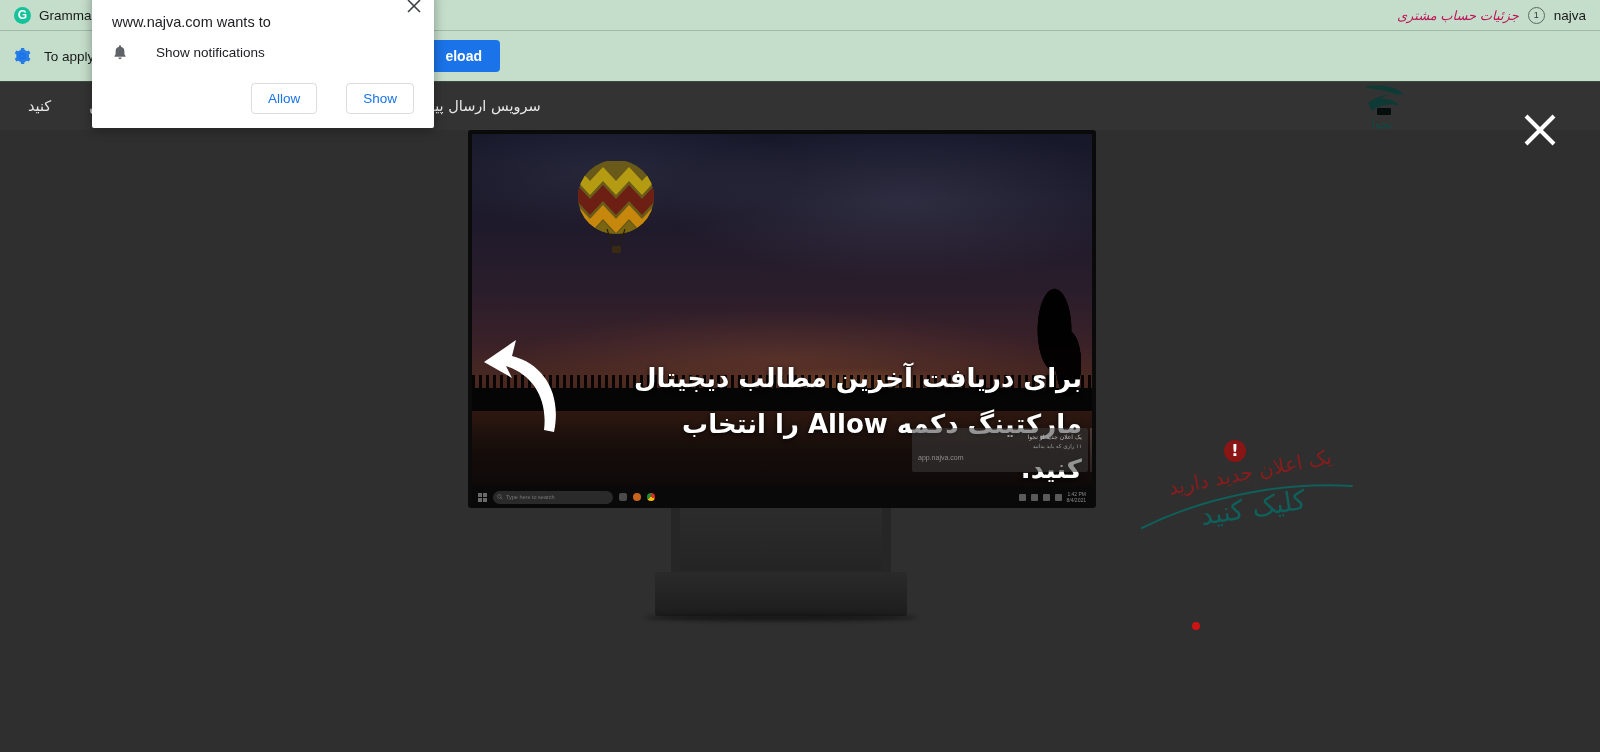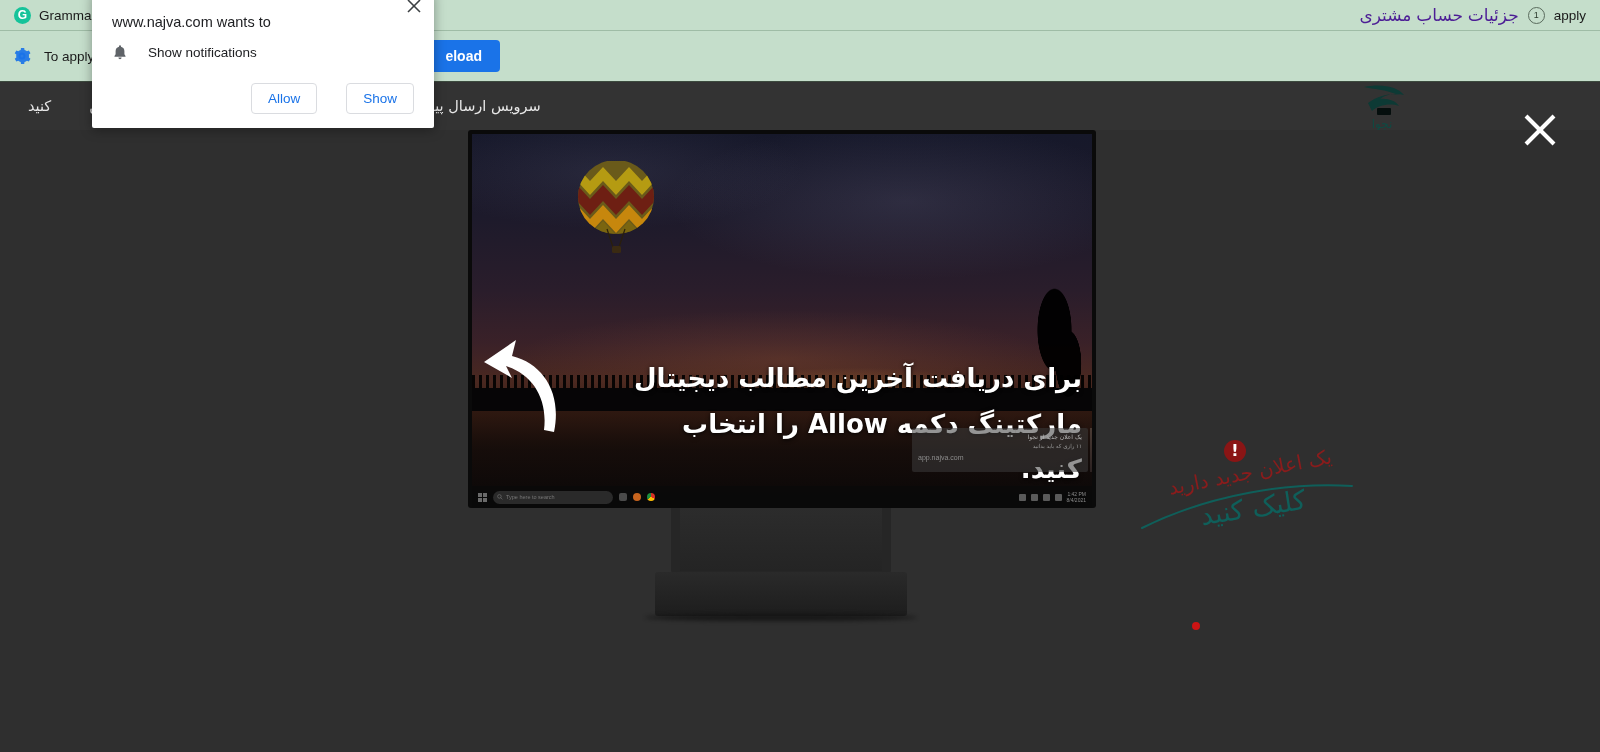--- a/index.html
+++ b/index.html
@@ -27,21 +27,21 @@
     background:#15c39a;color:#fff;flex:none;
     font-size:12px;font-weight:bold;line-height:17px;text-align:center;
     margin-right:8px;
   }
   .ext-title{font-size:13.5px;color:#1a1a1a;white-space:nowrap;}
 
   .top-right-group{
     margin-left:auto;display:flex;align-items:center;gap:9px;
     direction:rtl;
   }
-  .rtl-label{font-size:17px;color:#4c1d95;white-space:nowrap;}
+  .rtl-label{font-size:13px;color:#be185d;white-space:nowrap;font-style:italic;}
   .count-badge{
     width:15px;height:15px;border-radius:50%;
     border:1px solid #5a6b5d;color:#2a3a2c;
     font-size:9px;line-height:14px;text-align:center;flex:none;
   }
   .ext-extra{font-size:13.5px;color:#1a1a1a;white-space:nowrap;}
 
   .gear-icon{
     width:20px;height:20px;flex:none;margin-right:12px;margin-left:2px;
   }
@@ -241,21 +241,21 @@
     box-shadow:0 2px 12px rgba(0,0,0,.35);
     padding:0 0 14px 0;
     z-index:50;
   }
   .pd-close{
     position:absolute;right:10px;top:4px;width:20px;height:20px;cursor:pointer;
   }
   .pd-title{
     font-size:14.5px;color:#202124;padding:22px 20px 0 20px;
   }
-  .pd-row{display:flex;align-items:center;gap:20px;padding:14px 20px 0 20px;}
+  .pd-row{display:flex;align-items:center;gap:28px;padding:14px 20px 0 20px;}
   .pd-perm{font-size:13.5px;color:#202124;}
   .pd-actions{display:flex;justify-content:flex-end;gap:29px;padding:22px 20px 0 20px;}
   .pd-btn{
     border:1px solid #dadce0;background:#fff;color:#1a73e8;
     border-radius:4px;font-size:13.5px;padding:7px 16px;cursor:pointer;
     font-family:inherit;
   }
 </style>
 </head>
 <body>
@@ -376,21 +376,21 @@
 
   <svg id="overlay-close" viewBox="0 0 40 40">
     <line x1="6" y1="6" x2="34" y2="34" stroke="#fff" stroke-width="4"></line>
     <line x1="34" y1="6" x2="6" y2="34" stroke="#fff" stroke-width="4"></line>
   </svg>
 
   <div class="ext-bar" id="ext-bar-top">
     <div class="gram-logo">G</div>
     <div class="ext-title">Grammarly: F</div>
     <div class="top-right-group">
-      <div class="ext-extra">apply</div>
+      <div class="ext-extra">najva</div>
       <div class="count-badge">1</div>
       <div class="rtl-label">جزئیات حساب مشتری</div>
     </div>
   </div>
 
   <div class="ext-bar" id="ext-bar-bottom">
     <svg class="gear-icon" viewBox="0 0 20 20">
       <path d="M10 6.5a3.5 3.5 0 1 0 0 7 3.5 3.5 0 0 0 0-7zm0 5a1.5 1.5 0 1 1 0-3 1.5 1.5 0 0 1 0 3z" fill="#1a73e8"></path>
       <path d="M17 10c0-.5-.05-.97-.14-1.43l1.6-1.2-1.6-2.77-1.9.72a6.9 6.9 0 0 0-2.47-1.43L12.2 2h-3.2l-.29 1.9a6.9 6.9 0 0 0-2.47 1.42l-1.9-.72-1.6 2.77 1.6 1.2A7.2 7.2 0 0 0 4.2 10c0 .5.05.97.14 1.43l-1.6 1.2 1.6 2.77 1.9-.72a6.9 6.9 0 0 0 2.47 1.43L9 18h3.2l.29-1.9a6.9 6.9 0 0 0 2.47-1.42l1.9.72 1.6-2.77-1.6-1.2c.09-.46.14-.93.14-1.43z" fill="#1a73e8" opacity=".92"></path>
     </svg>

